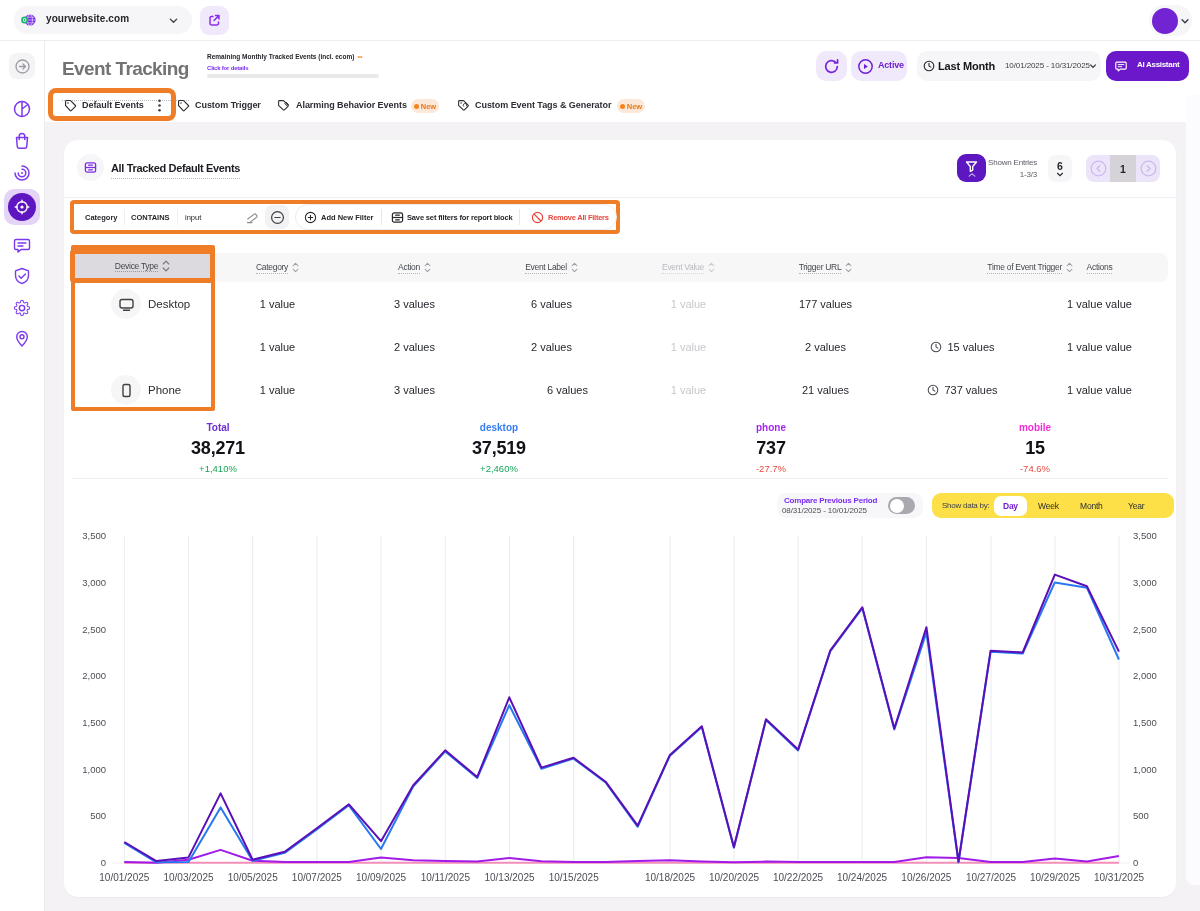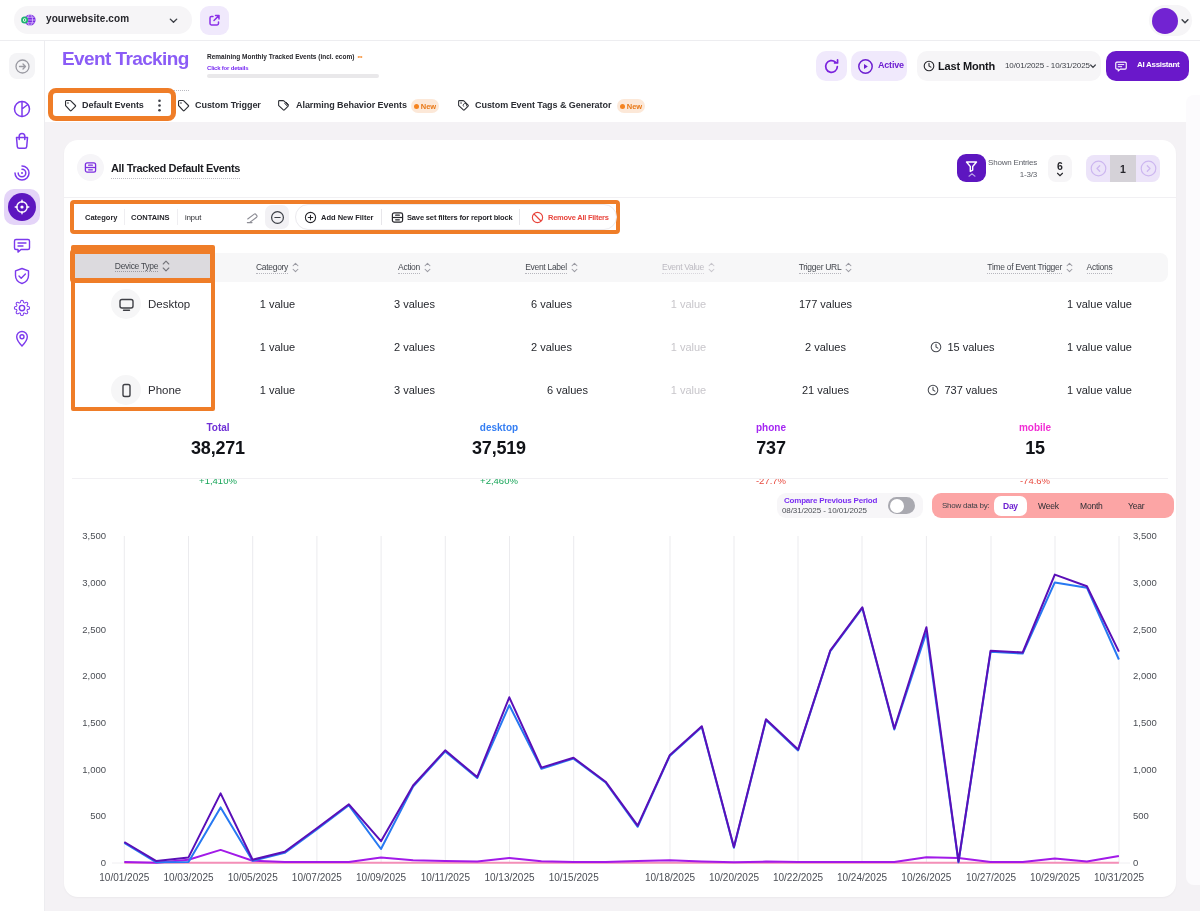--- a/index.html
+++ b/index.html
@@ -14,21 +14,21 @@
 #extbtn { position:absolute; left:200px; top:6px; width:29px; height:29px; border-radius:9px; background:#f0e9fc; display:flex; align-items:center; justify-content:center; }
 #avatarpill { position:absolute; left:1149px; top:5px; width:43px; height:31px; border-radius:16px; background:#f6f5f7; display:flex; align-items:center; }
 #avatarpill .circ { width:26px; height:26px; border-radius:50%; background:#7223d2; margin-left:3px; }
 
 #sidebar { position:absolute; left:0; top:41px; width:45px; height:870px; background:#fff; border-right:1px solid #ededf0; z-index:4; }
 .sico { position:absolute; left:50%; transform:translateX(-50%); display:flex; align-items:center; justify-content:center; }
 .sico.active-wrap { width:36px; height:36px; border-radius:10px; background:#e4d4f8; }
 .sico .pcirc { width:28px; height:28px; border-radius:50%; background:#5d16c0; display:flex; align-items:center; justify-content:center; }
 
 #headerarea { position:absolute; left:45px; top:41px; width:1155px; height:81px; background:#fff; }
-#h1 { position:absolute; left:62px; top:48px; font-size:19px; font-weight:700; color:#8b5cf6; letter-spacing:-0.6px; border-bottom:1.5px dotted #b9b9c0; padding-bottom:20px; z-index:6;}
+#h1 { position:absolute; left:62px; top:58px; font-size:19px; font-weight:700; color:#737373; letter-spacing:-0.6px; border-bottom:1.5px dotted #b9b9c0; padding-bottom:20px; z-index:6;}
 #remain { position:absolute; left:207px; top:53px; font-size:6.5px; font-weight:700; color:#26262b; z-index:6;}
 #remain .inf { color:#f5831f; font-size:7px; font-weight:700; margin-left:3px;}
 #clickdet { position:absolute; left:207px; top:65px; font-size:6px; font-weight:600; letter-spacing:-0.2px; color:#7b2ff2; z-index:6;}
 #progress { position:absolute; left:207px; top:74px; width:172px; height:4px; border-radius:2px; background:#e9e8ea; z-index:6;}
 .hbtn { position:absolute; top:51px; height:30px; border-radius:10px; white-space:nowrap; z-index:6;}
 #refreshbtn { left:816px; width:31px; background:#f0e9fc; display:flex; align-items:center; justify-content:center;}
 #activebtn { left:851px; width:56px; background:#f0e9fc; }
 #lastmonth { left:917px; width:184px; background:#f6f5f7; }
 #aibtn { left:1106px; width:83px; background:#6a18ca; }
 
@@ -66,30 +66,30 @@
 .tcell { position:absolute; top:0; height:43px; display:flex; align-items:center; justify-content:center; font-size:11px; color:#26282e; white-space:nowrap;}
 .devcell { justify-content:flex-start; }
 .devcirc { position:absolute; left:39px; top:6.5px; width:30px; height:30px; border-radius:50%; background:#f6f6f7; display:flex; align-items:center; justify-content:center; }
 .devlbl { position:absolute; left:76px; top:0; height:43px; display:flex; align-items:center; font-size:11.5px; color:#2d2d33;}
 .graycell { color:#c8c6cb; }
 .clockcell { gap:5px; }
 
 .totcol { position:absolute; top:282px; width:200px; text-align:center; }
 .totcol .lab { font-size:10px; font-weight:600; }
 .totcol .num { font-size:18px; font-weight:700; color:#101217; margin-top:5px; letter-spacing:-0.2px;}
-.totcol .dlt { font-size:9.5px; font-weight:500; margin-top:16px; }
+.totcol .dlt { font-size:9.5px; font-weight:500; margin-top:4px; }
 .green { color:#17a558; } .red { color:#e84a3f; }
 #totdivider { position:absolute; left:8px; top:338px; width:1096px; height:1px; background:#f1f0f3; }
 
 #cmpgroup { position:absolute; left:713px; top:353px; width:146px; height:25px; border-radius:9px; background:#f7f6f8; white-space:nowrap;}
 #cmpgroup .t1 { position:absolute; left:7px; top:3px; font-size:8px; font-weight:700; letter-spacing:-0.2px; color:#7b2ff2;}
 #cmpgroup .t2 { position:absolute; left:5px; top:13px; font-size:8px; letter-spacing:-0.1px; color:#4b4e55; }
 #toggle { position:absolute; left:111px; top:4px; width:27px; height:17px; border-radius:9px; background:#a9a9b0;}
 #toggle .knob { position:absolute; left:1.5px; top:1.5px; width:14px; height:14px; border-radius:50%; background:#fff; }
-#showby { position:absolute; left:868px; top:353px; width:242px; height:25px; border-radius:9px; background:#fca5a5; white-space:nowrap; font-size:8px; letter-spacing:-0.25px; color:#3c3f46;}
+#showby { position:absolute; left:868px; top:353px; width:242px; height:25px; border-radius:9px; background:#fde047; white-space:nowrap; font-size:8px; letter-spacing:-0.25px; color:#3c3f46;}
 #showby span { position:absolute; top:8px; }
 #showby .day { top:2.5px; background:#fff; color:#6d1fd1; font-weight:600; border-radius:7px; padding:5px 9px; font-size:8.5px;}
 #showby .opt { font-size:8.5px; color:#2b2d33; letter-spacing:-0.2px;}
 </style>
 </head>
 <body>
 
 <div id="topbar">
   <div id="domainpill">
     <svg width="16" height="16" viewBox="0 0 16 16" style="position:absolute;left:6px;top:6px;">

